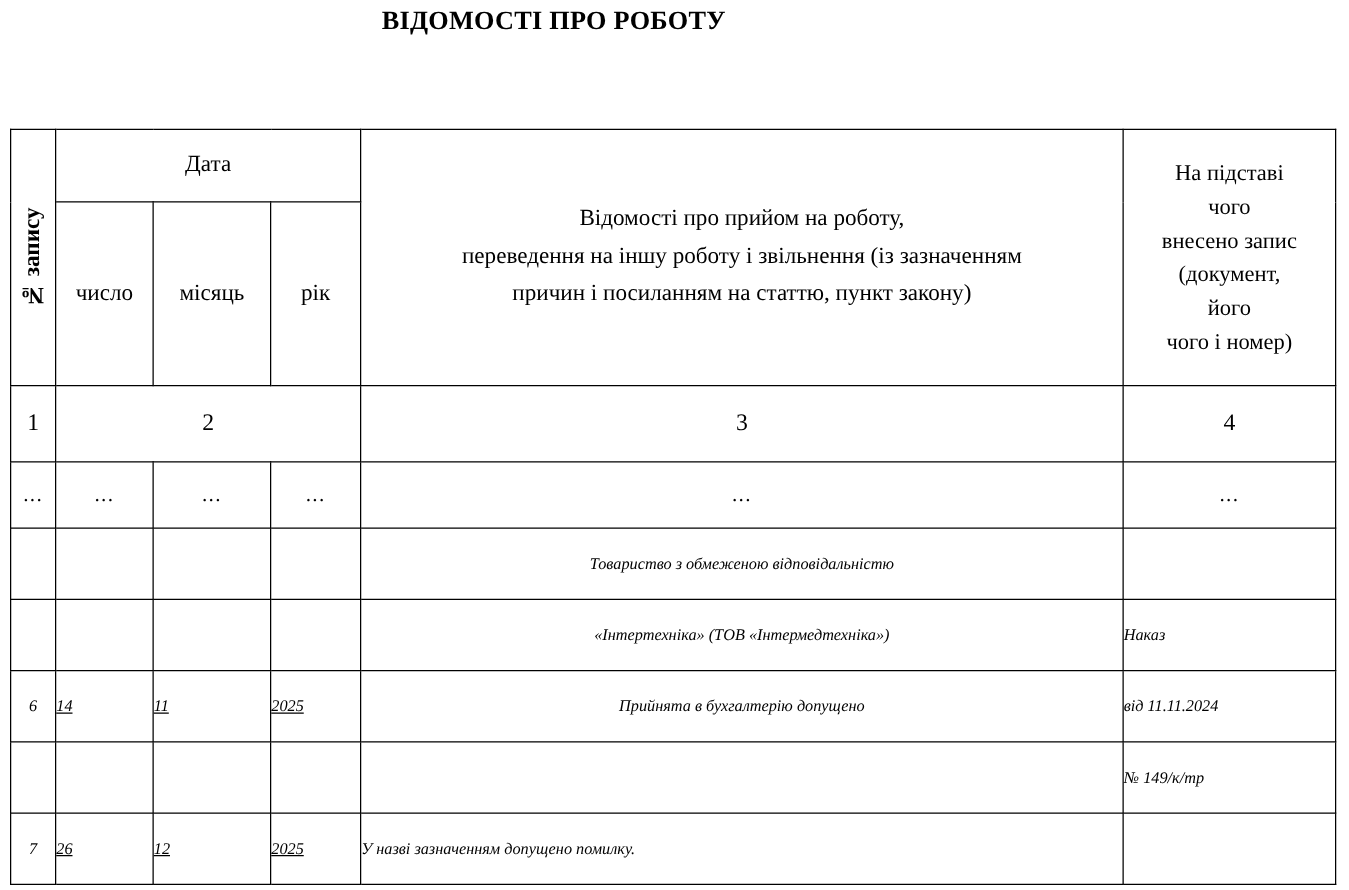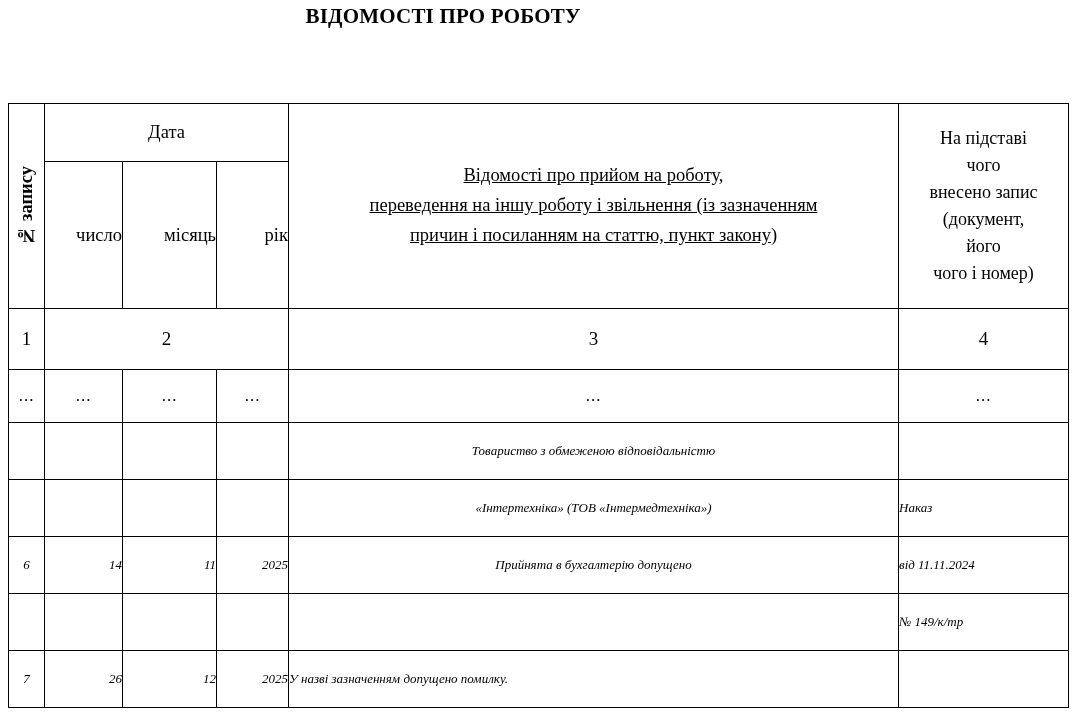--- a/index.html
+++ b/index.html
@@ -60,21 +60,21 @@
 
   
   .hdr {
     font-weight: bold;
     text-align: center;
     font-size: 18.5px;
     line-height: 1.32;
   }
   .hdr-tall { height: 203px; }
   .hdr-date-top { height: 57px; }
-  .hdr-date-sub { height: 146px; text-align: right; }
+  .hdr-date-sub { height: 146px; }
 
   .vert-label {
     writing-mode: vertical-rl;
     transform: rotate(180deg);
     white-space: nowrap;
     font-weight: bold;
     font-size: 18.5px;
     margin: 0 auto;
   }
   .vert-cell {
@@ -84,21 +84,20 @@
     display: flex;
     align-items: center;
     justify-content: center;
     height: 203px;
   }
 
   .hdr-info {
     padding: 0 10px;
     font-size: 18.5px;
     line-height: 1.62;
-    text-decoration: underline;
   }
   .hdr-basis {
     padding: 0 6px;
     font-size: 18px;
     line-height: 1.50;
   }
 
   
   .numrow td {
     height: 60px;
@@ -115,21 +114,21 @@
     font-size: 17px;
     letter-spacing: 1px;
   }
 
   
   tr.data-row td {
     height: 56px;
     font-style: italic;
     font-size: 13px;
   }
-  td.cell-center { text-align: right; }
+  td.cell-center { text-align: left; text-decoration: underline; }
   td.num-cell { text-align: center; font-style: italic; font-size: 19px; }
   td.basis-cell { text-align: left; padding-left: 9px; font-style: italic; font-size: 19px; }
   td.info-center { text-align: center; font-style: italic; font-size: 19px; }
   td.info-left { text-align: left; padding-left: 9px; font-style: italic; font-size: 19px; }
 </style>
 </head>
 <body>
 
 <div class="page-title">ВІДОМОСТІ ПРО РОБОТУ</div>
 

